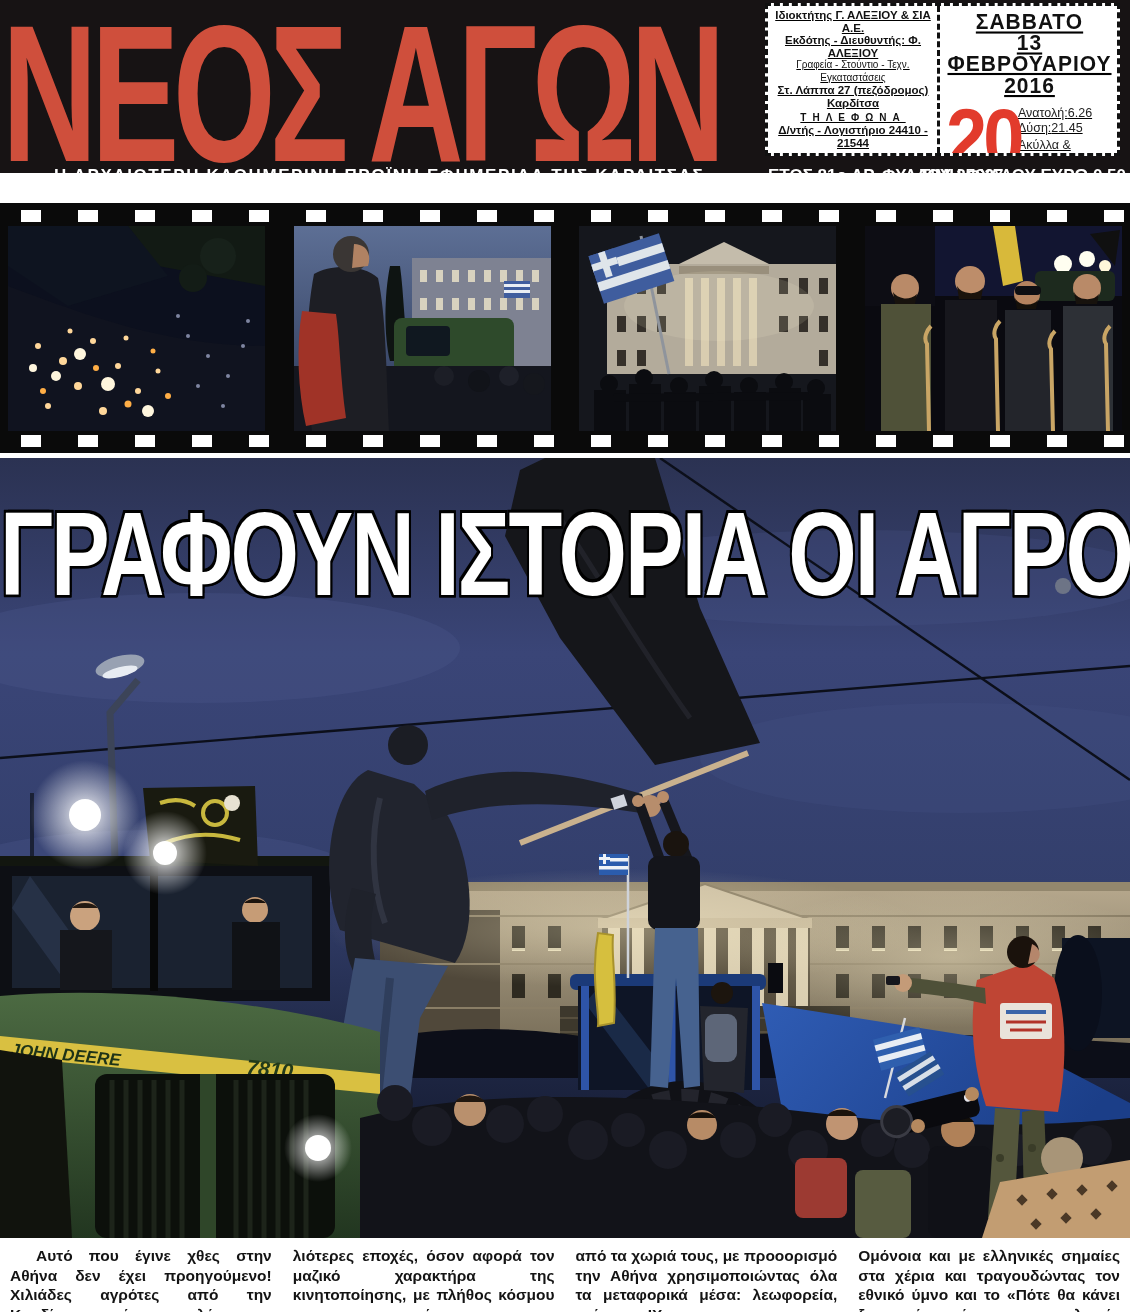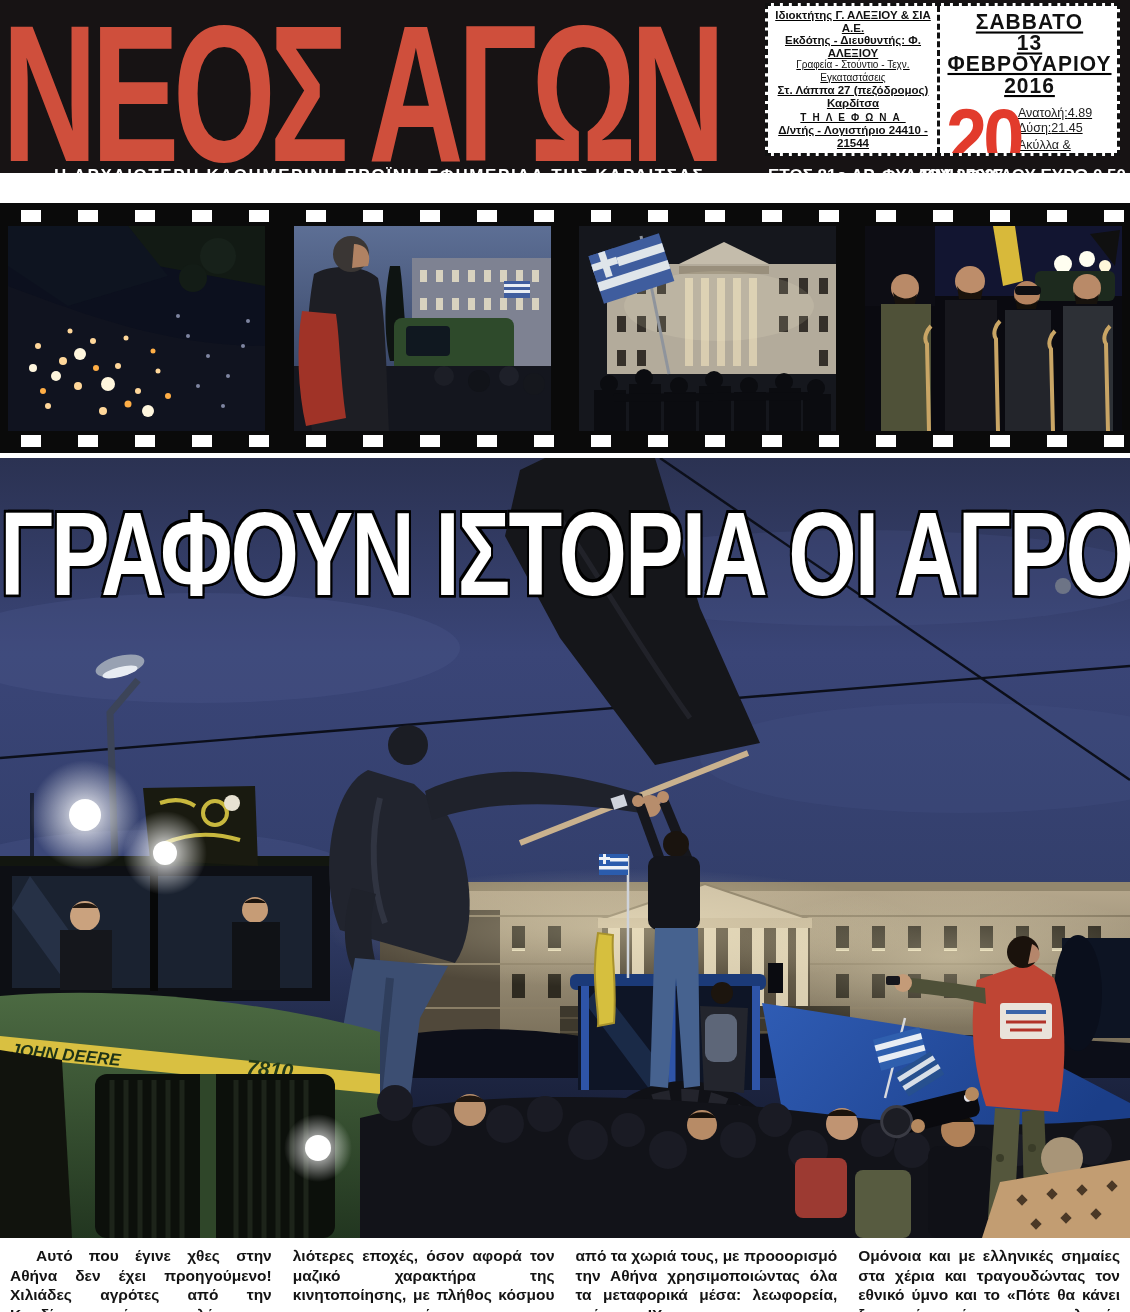--- a/index.html
+++ b/index.html
@@ -80,21 +80,21 @@
       </div>
       <div class="date-cell">
         <div class="date-day">ΣΑΒΒΑΤΟ</div>
         <div class="date-num">13</div>
         <div class="date-my">ΦΕΒΡΟΥΑΡΙΟΥ 2016</div>
         <div class="date-bottom">
           <div class="pages-num">20</div>
           <div class="sun-col">
             <div class="sun-row">
               <span>Ανατολή:</span>
-              <span>4.89</span>
+              <span>6.26</span>
             </div>
             <div class="sun-row">
               <span>Δύση:</span>
               <span>21.45</span>
             </div>
             <div class="nameday">Ακύλλα &amp; Πρισκίλλης</div>
 
           </div>
         </div>
       </div>

